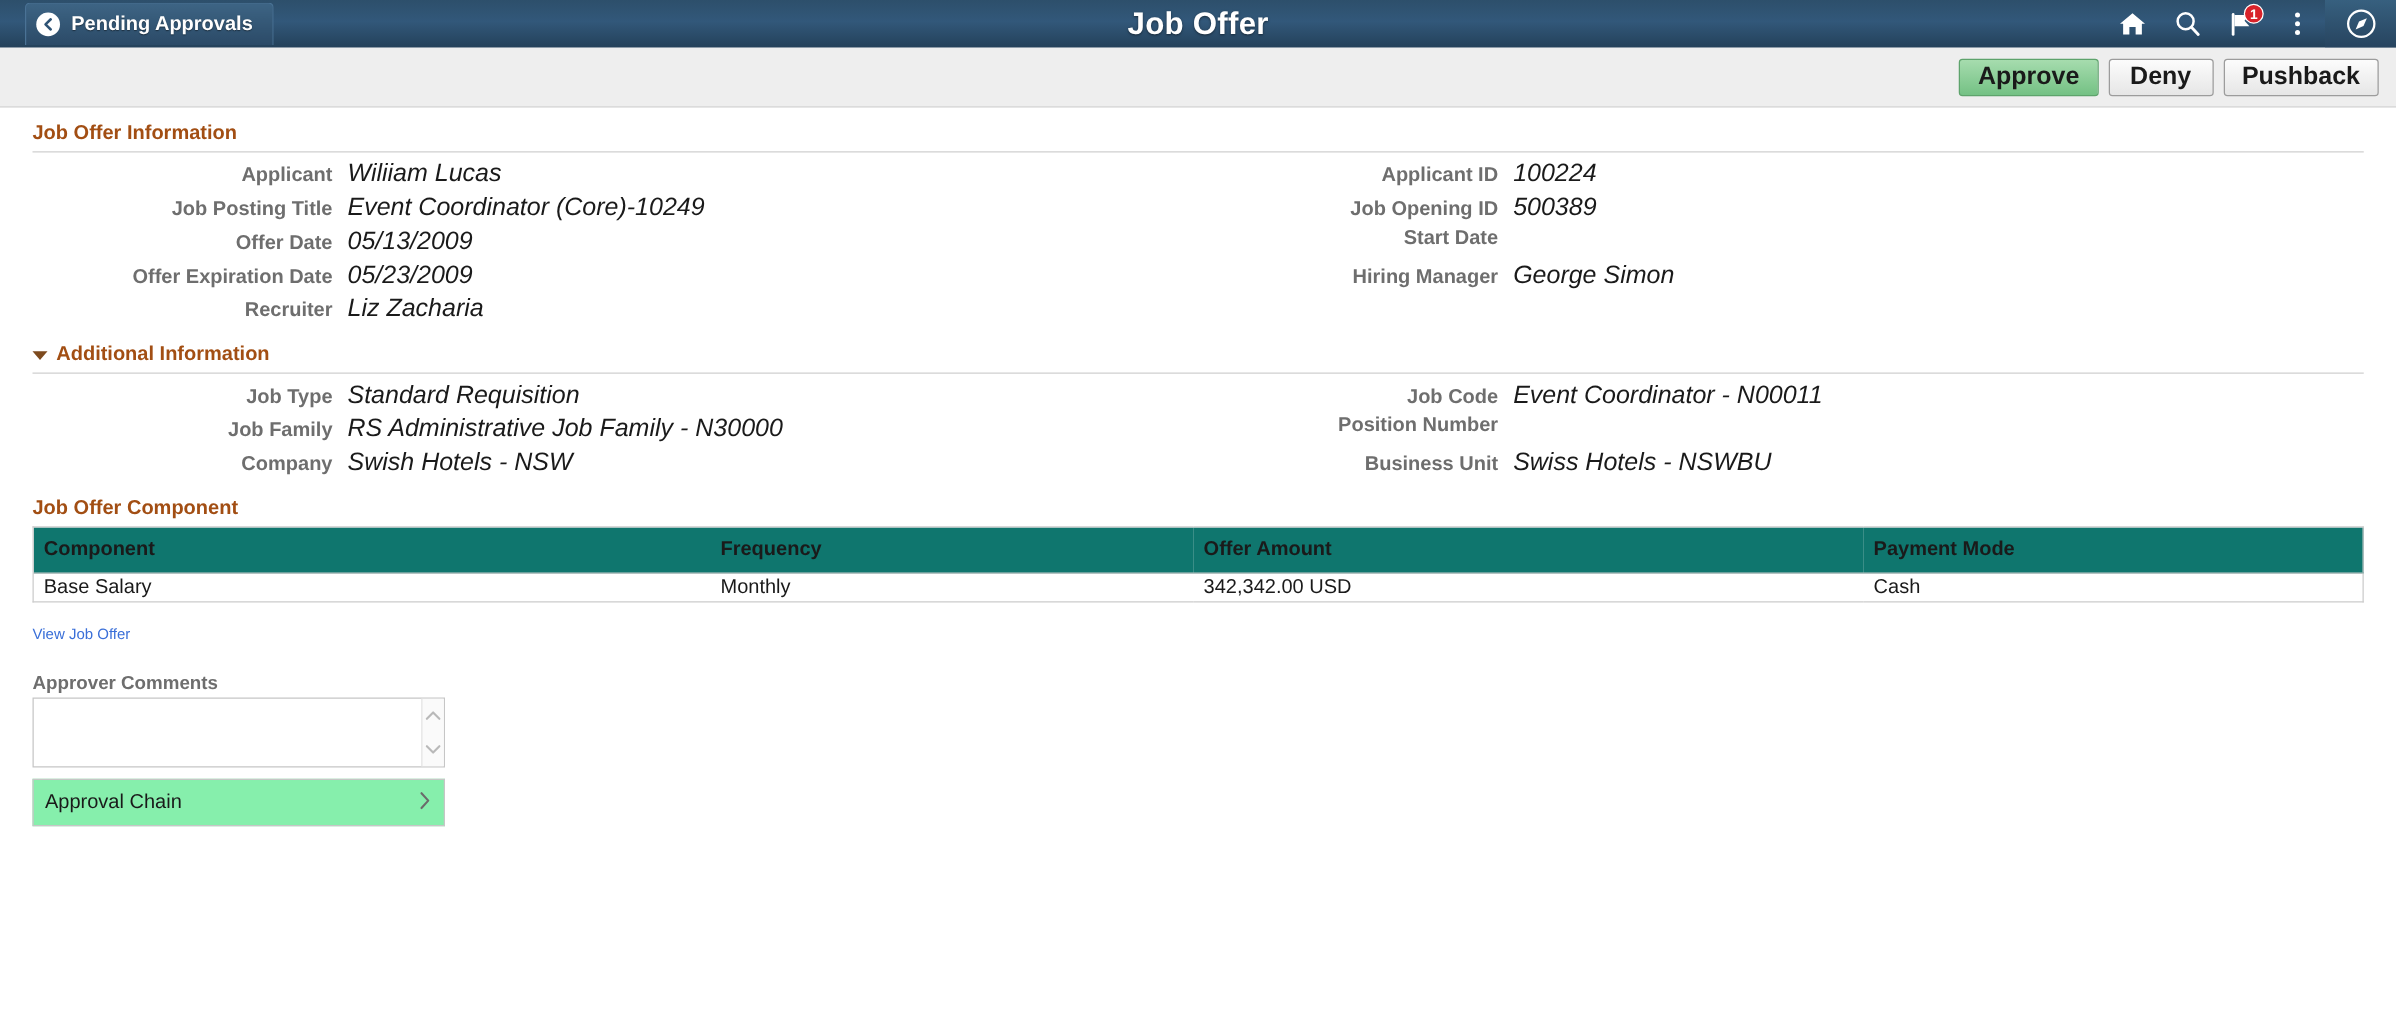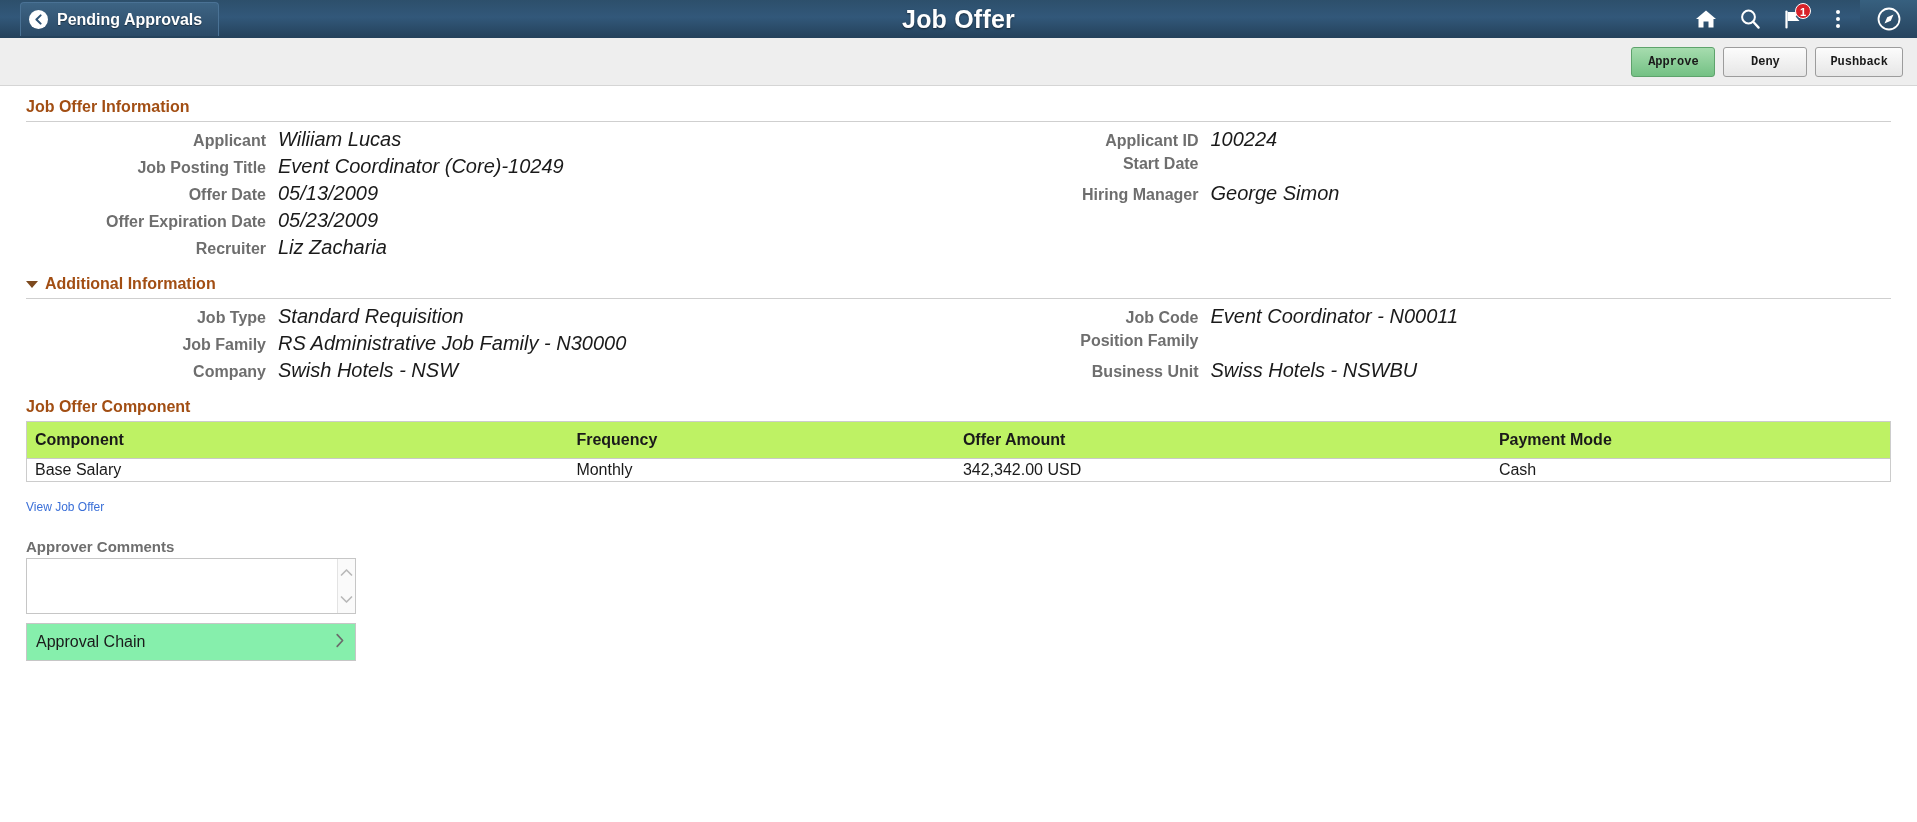--- a/index.html
+++ b/index.html
@@ -127,22 +127,22 @@
     align-items: center;
     justify-content: flex-end;
     padding-right: 14px;
     box-sizing: border-box;
   }
   .btn {
     height: 30px;
     min-width: 84px;
     margin-left: 8px;
     padding: 0 14px;
-    font-family: Liberation Mono, monospace;
-    font-size: 12px;
+    font-family: Liberation Sans, sans-serif;
+    font-size: 20px;
     font-weight: bold;
     color: #1a1a1a;
     border: 1px solid #9c9c9c;
     border-radius: 3px;
     background: linear-gradient(to bottom, #fcfcfc 0%, #e6e6e6 100%);
     cursor: pointer;
     box-sizing: border-box;
   }
   .btn.primary {
     border-color: #5ea36c;
@@ -208,21 +208,21 @@
   }
 
   
   .tbl {
     width: 100%;
     border-collapse: collapse;
     border: 1px solid #cccccc;
     table-layout: fixed;
   }
   .tbl th {
-    background: #bef264;
+    background: #0f766e;
     text-align: left;
     font-size: 16px;
     font-weight: bold;
     color: #1a1a1a;
     padding: 9px 8px;
     border-bottom: 1px solid #c9c9c9;
   }
   .tbl td {
     font-size: 16px;
     color: #1a1a1a;
@@ -399,20 +399,24 @@
       </div>
 
     </div>
     <div class="col right">
 
       <div class="field">
         <span class="f-label">Applicant ID</span>
         <span class="f-value">100224</span>
       </div>
       <div class="field">
+        <span class="f-label">Job Opening ID</span>
+        <span class="f-value">500389</span>
+      </div>
+      <div class="field">
         <span class="f-label">Start Date</span>
         <span class="f-value"></span>
       </div>
       <div class="field">
         <span class="f-label">Hiring Manager</span>
         <span class="f-value">George Simon</span>
       </div>
 
     </div>
   </div>
@@ -441,21 +445,21 @@
       </div>
 
     </div>
     <div class="col right">
 
       <div class="field">
         <span class="f-label">Job Code</span>
         <span class="f-value">Event Coordinator - N00011</span>
       </div>
       <div class="field">
-        <span class="f-label">Position Family</span>
+        <span class="f-label">Position Number</span>
         <span class="f-value"></span>
       </div>
       <div class="field">
         <span class="f-label">Business Unit</span>
         <span class="f-value">Swiss Hotels - NSWBU</span>
       </div>
 
     </div>
   </div>
 

